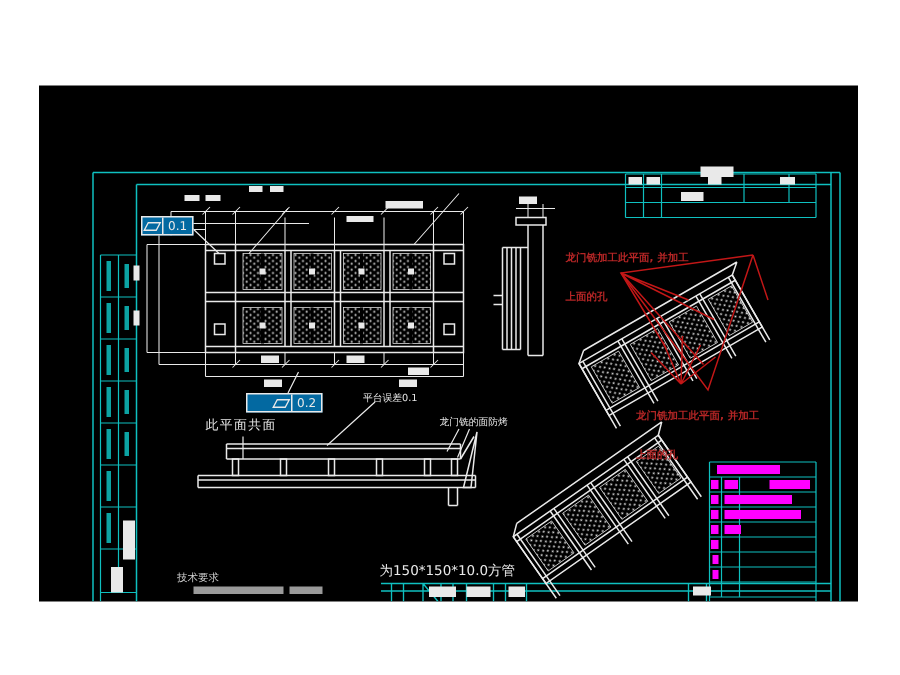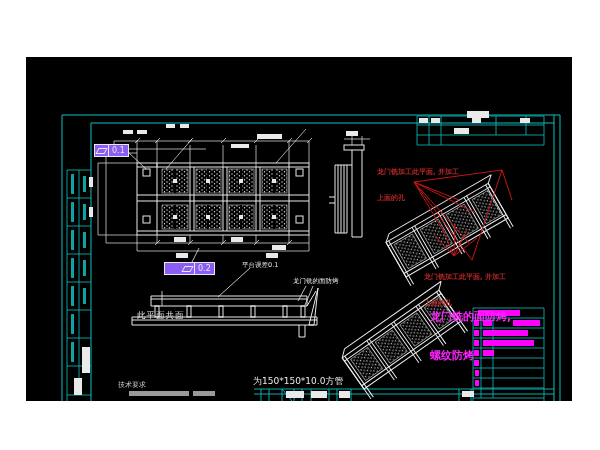--- a/index.html
+++ b/index.html
@@ -5,28 +5,28 @@
   html,body{margin:0;padding:0;}
   body{width:600px;height:450px;background:#ffffff;position:relative;overflow:hidden;
        font-family:"DejaVu Sans",sans-serif;}
   #cad-canvas{position:absolute;left:26px;top:57px;width:546px;height:344px;background:#000;}
   #linework{position:absolute;left:0;top:0;}
   .lbl{position:absolute;white-space:pre;line-height:1.25;pointer-events:none;}
   .white{color:#e9e9e9;}
   .red{color:#b32525;font-weight:bold;}
   .mag{color:#ff22ff;}
   .fcf{position:absolute;display:flex;align-items:center;border:1px solid #e9e9e9;
-       background:#8b5cf6;height:11px;color:#e9e9e9;font-size:8px;}
+       background:#0369a1;height:11px;color:#e9e9e9;font-size:8px;}
   .fcf .sym{width:13px;height:100%;display:flex;align-items:center;justify-content:center;
        border-right:1px solid #e9e9e9;}
   .fcf .val{padding:0 3px;}
   .pgram{width:7px;height:4px;border:1px solid #e9e9e9;transform:skewX(-28deg);}
   #fcf-top{left:68px;top:87px;}
   #fcf-bottom{left:138px;top:205px;padding-left:16px;}
-  #coplanar{left:111px;top:222px;font-size:8.5px;letter-spacing:1px;margin-top:31px;}
+  #coplanar{left:111px;top:222px;font-size:8.5px;letter-spacing:1px;}
   #platform{left:216px;top:204px;font-size:6.5px;}
   #gantry{left:267px;top:220px;font-size:6.5px;}
   #red1{left:351px;top:93px;font-size:7px;}
   #red2{left:398px;top:198px;font-size:7px;}
   #magenta-note{left:404px;top:227px;font-size:11px;font-weight:bold;line-height:13px;}
   #tube-note{left:227px;top:292px;font-size:9px;line-height:13px;}
   #techreq{left:92px;top:324px;font-size:7px;color:#cfcfcf;}
 </style>
 </head>
 <body>
@@ -247,23 +247,19 @@
 
   <div class="lbl red" id="red1">
     <div>龙门铣加工此平面, 并加工</div>
     <div>上面的孔</div>
   </div>
   <div class="lbl red" id="red2">
     <div>龙门铣加工此平面, 并加工</div>
     <div>上面的孔</div>
   </div>
 
-  <div class="lbl mag" id="magenta-note">
-    <div>龙门铣的面防烤,</div>
-    <div>螺纹防烤</div>
-  </div>
 
   <div class="lbl white" id="tube-note">
     <div>为150*150*10.0方管</div>
   </div>
 
   <div class="lbl" id="techreq">技术要求</div>
 </div>
 
 </body></html>

